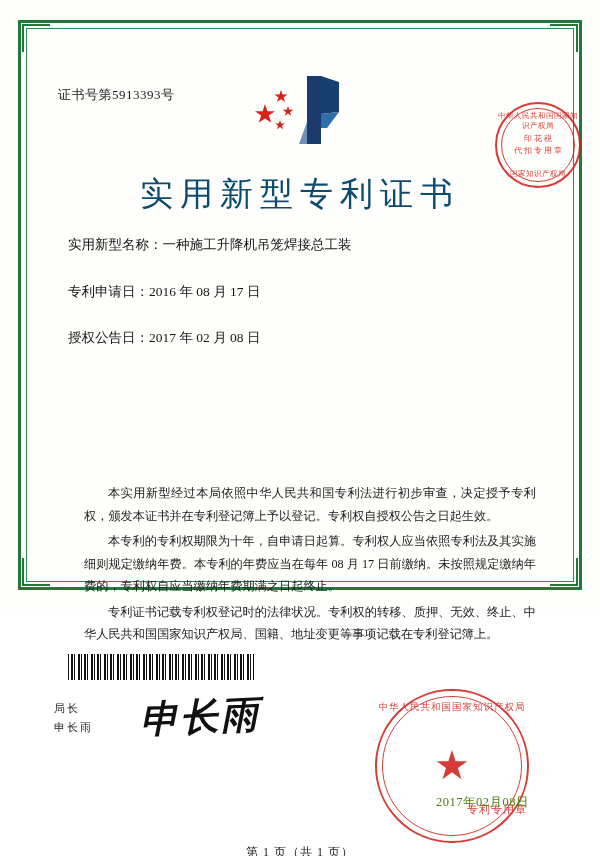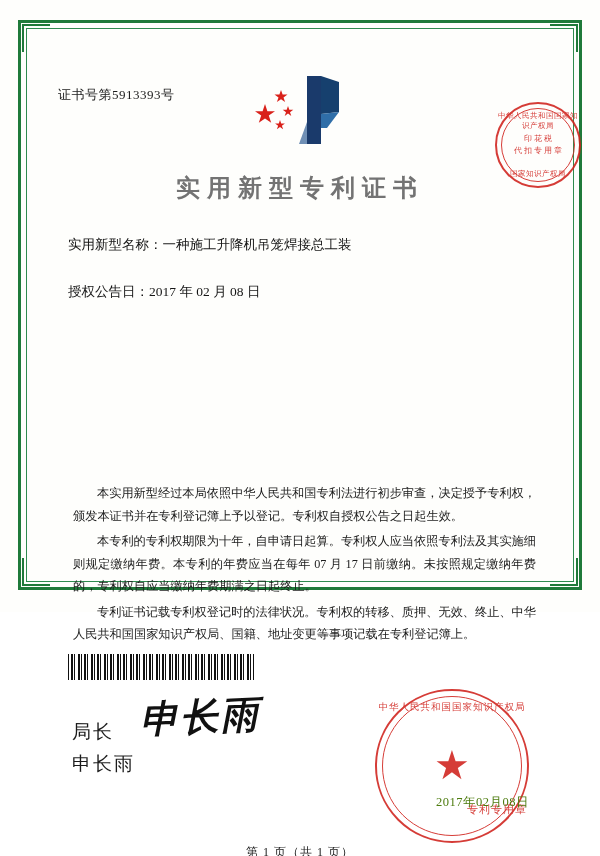--- a/index.html
+++ b/index.html
@@ -79,24 +79,24 @@
     width: 130px;
     height: 90px;
   }
 
   .title {
     position: absolute;
     left: 0;
     right: 0;
     top: 128px;
     text-align: center;
-    font-size: 24px;
-    font-weight: bold;
+    font-size: 33px;
+    font-weight: normal;
     letter-spacing: 7px;
-    color: #737373;
+    color: #0c4a6e;
     font-family: "DejaVu Serif", "Liberation Serif", serif;
   }
 
   .fields {
     position: absolute;
     left: 28px;
     right: 20px;
     top: 190px;
     font-size: 13.5px;
     line-height: 1.6;
@@ -118,21 +118,21 @@
     position: absolute;
     left: 28px;
     right: 24px;
     top: 438px;
     font-size: 12.2px;
     line-height: 1.85;
     text-align: justify;
     color: #1b1b1b;
   }
   .paragraphs p {
-    margin: 0 0 3px 5px;
+    margin: 0 0 3px 16px;
     text-indent: 24px;
   }
 
   
   .barcode {
     position: absolute;
     left: 28px;
     top: 610px;
     width: 186px;
     height: 26px;
@@ -140,25 +140,24 @@
       to right,
       #111 0px, #111 1px, transparent 1px, transparent 3px,
       #111 3px, #111 5px, transparent 5px, transparent 6px,
       #111 6px, #111 7px, transparent 7px, transparent 10px,
       #111 10px, #111 12px, transparent 12px, transparent 13px
     );
   }
 
   .signature-block {
     position: absolute;
-    left: 32px;
+    left: 14px;
     top: 655px;
-    font-size: 19px;
+    font-size: 11px;
     line-height: 1.7;
-    margin-top: 17px;
   }
   .sig-label { letter-spacing: 2px; }
   .handwriting {
     position: absolute;
     left: 100px;
     top: 648px;
     font-size: 38px;
     font-family: "DejaVu Serif", "Liberation Serif", serif;
     font-style: italic;
     font-weight: bold;
@@ -315,27 +314,30 @@
       <div class="seal-small-arc-bottom">国家知识产权局</div>
     </div>
 
     <div class="title">实用新型专利证书</div>
 
     <div class="fields">
       <div class="field-row">
         <span class="field-label">实用新型名称：</span><span class="field-value">一种施工升降机吊笼焊接总工装</span>
       </div>
       <div class="field-row">
+        <span class="field-label">专利申请日：</span><span class="field-value">2016 年 08 月 17 日</span>
+      </div>
+      <div class="field-row">
         <span class="field-label">授权公告日：</span><span class="field-value">2017 年 02 月 08 日</span>
       </div>
     </div>
 
     <div class="paragraphs">
       <p>本实用新型经过本局依照中华人民共和国专利法进行初步审查，决定授予专利权，颁发本证书并在专利登记簿上予以登记。专利权自授权公告之日起生效。</p>
-      <p>本专利的专利权期限为十年，自申请日起算。专利权人应当依照专利法及其实施细则规定缴纳年费。本专利的年费应当在每年 07 月 17 日前缴纳。未按照规定缴纳年费的，专利权自应当缴纳年费期满之日起终止。</p>
+      <p>本专利的专利权期限为十年，自申请日起算。专利权人应当依照专利法及其实施细则规定缴纳年费。本专利的年费应当在每年 08 月 17 日前缴纳。未按照规定缴纳年费的，专利权自应当缴纳年费期满之日起终止。</p>
       <p>专利证书记载专利权登记时的法律状况。专利权的转移、质押、无效、终止、中华人民共和国国家知识产权局、国籍、地址变更等事项记载在专利登记簿上。</p>
     </div>
 
     <div class="barcode"></div>
 
     <div class="signature-block">
       <div class="sig-label">局长</div>
       <div class="sig-label">申长雨</div>
     </div>
     <div class="handwriting">申长雨</div>

